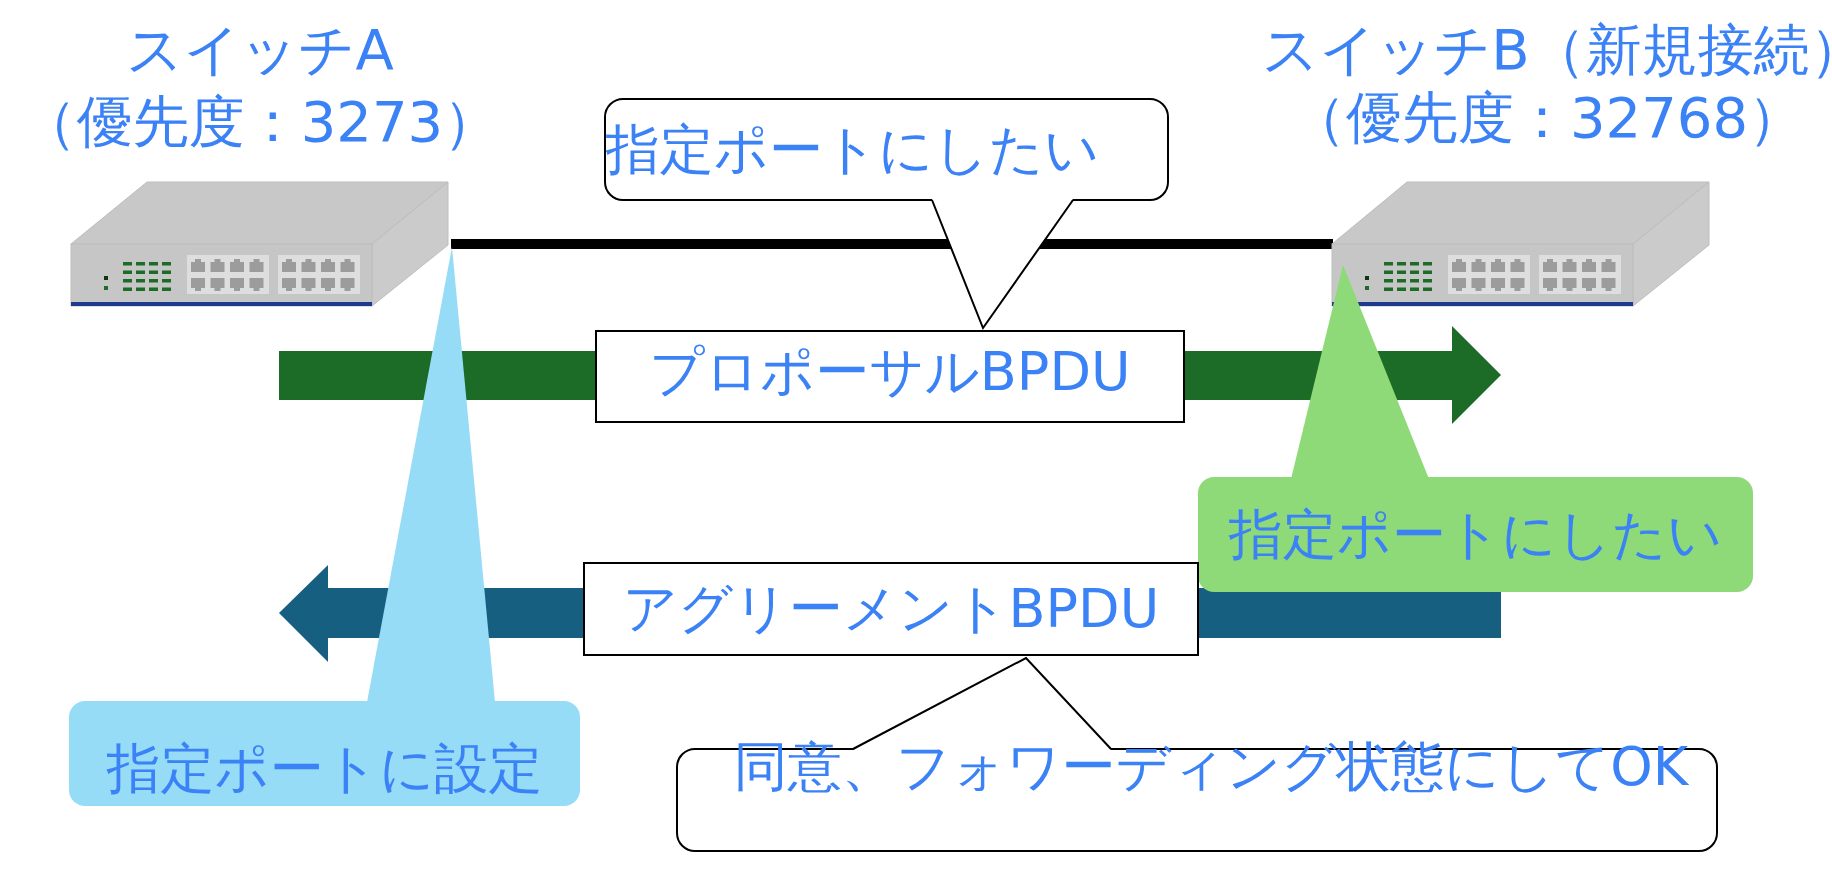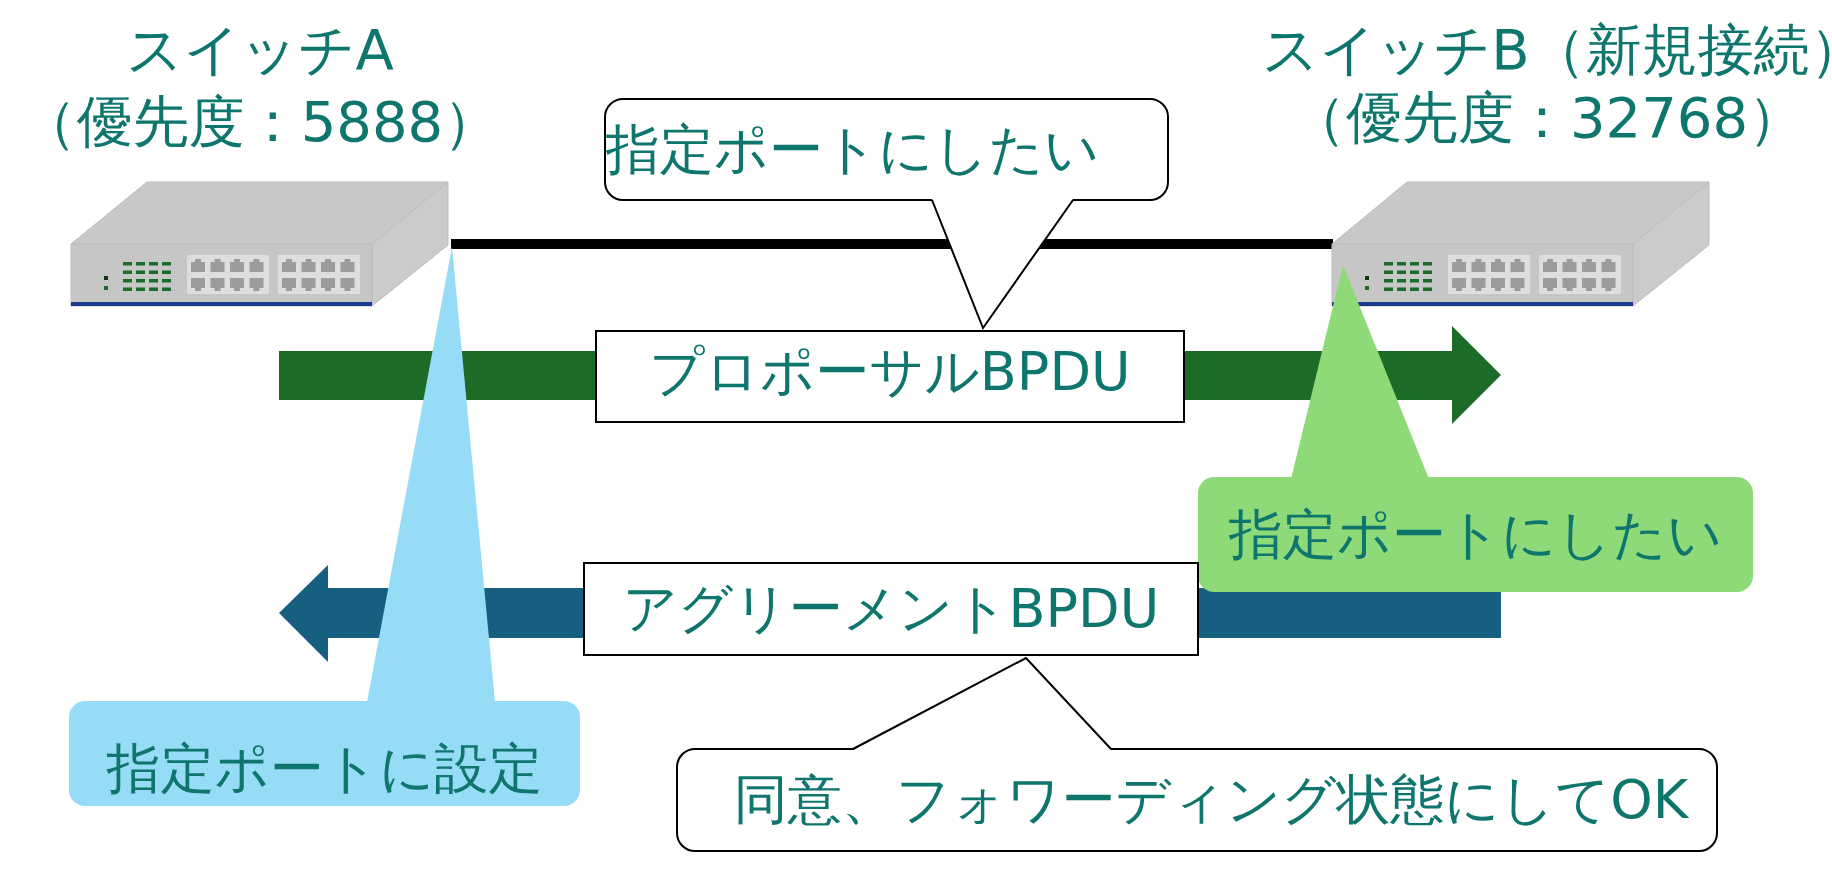--- a/index.html
+++ b/index.html
@@ -1,19 +1,19 @@
 <!DOCTYPE html>
 <html><head>
 <meta charset="utf-8">
 <style>
   html, body { margin: 0; padding: 0; background: #ffffff; }
   body { width: 1832px; height: 872px; position: relative; overflow: hidden;
          font-family: "DejaVu Sans", "Liberation Sans", sans-serif; color: #000; }
   #diagram { position: absolute; left: 0; top: 0; width: 1832px; height: 872px; }
-  .txt { position: absolute; white-space: nowrap; line-height: 1; color: #0f766e; }
+  .txt { position: absolute; white-space: nowrap; line-height: 1; color: #3b82f6; }
   .title { font-size: 56px; text-align: center; }
   .title-a { left: 20px; width: 480px; }
   .title-b { left: 1262px; width: 570px; }
   .label { font-size: 54px; display: flex; align-items: center; justify-content: center; }
 </style>
 </head>
 <body>
 
 <svg id="diagram" viewBox="0 0 1832 872" xmlns="http://www.w3.org/2000/svg">
 
@@ -139,22 +139,22 @@
         <path d="M1601.5 262 h4 v-3 h6 v3 h4 v10 h-14 z" fill="#9c9c9c"></path>
         <path d="M1543 278 h14 v10 h-4 v3 h-6 v-3 h-4 z" fill="#9c9c9c"></path>
         <path d="M1562.5 278 h14 v10 h-4 v3 h-6 v-3 h-4 z" fill="#9c9c9c"></path>
         <path d="M1582 278 h14 v10 h-4 v3 h-6 v-3 h-4 z" fill="#9c9c9c"></path>
         <path d="M1601.5 278 h14 v10 h-4 v3 h-6 v-3 h-4 z" fill="#9c9c9c"></path>
       </g>
     </g>
 </svg>
 
 <div class="txt title title-a" style="top:22px;">スイッチA</div>
-<div class="txt title title-a" style="top:94px;">（優先度：5888）</div>
+<div class="txt title title-a" style="top:94px;">（優先度：3273）</div>
 <div class="txt title title-b" style="top:22px;">スイッチB（新規接続）</div>
 <div class="txt title title-b" style="top:90px;">（優先度：32768）</div>
 
 <div class="txt label" style="left:605px; top:99px; width:495px; height:101px;">指定ポートにしたい</div>
 <div class="txt label" style="left:596px; top:331px; width:588px; height:81px;">プロポーサルBPDU</div>
 <div class="txt label" style="left:584px; top:563px; width:614px; height:92px;border-radius:23px;">アグリーメントBPDU</div>
 <div class="txt label" style="left:1198px; top:477px; width:555px; height:115px;">指定ポートにしたい</div>
 <div class="txt label" style="left:69px; top:716px; width:511px; height:105px;">指定ポートに設定</div>
-<div class="txt label" style="left:677px; top:749px; width:1040px; height:102px;padding-left:14px;">同意、フォワーディング状態にしてOK</div>
+<div class="txt label" style="left:677px; top:716px; width:1040px; height:102px;padding-left:14px;">同意、フォワーディング状態にしてOK</div>
 
 </body></html>

